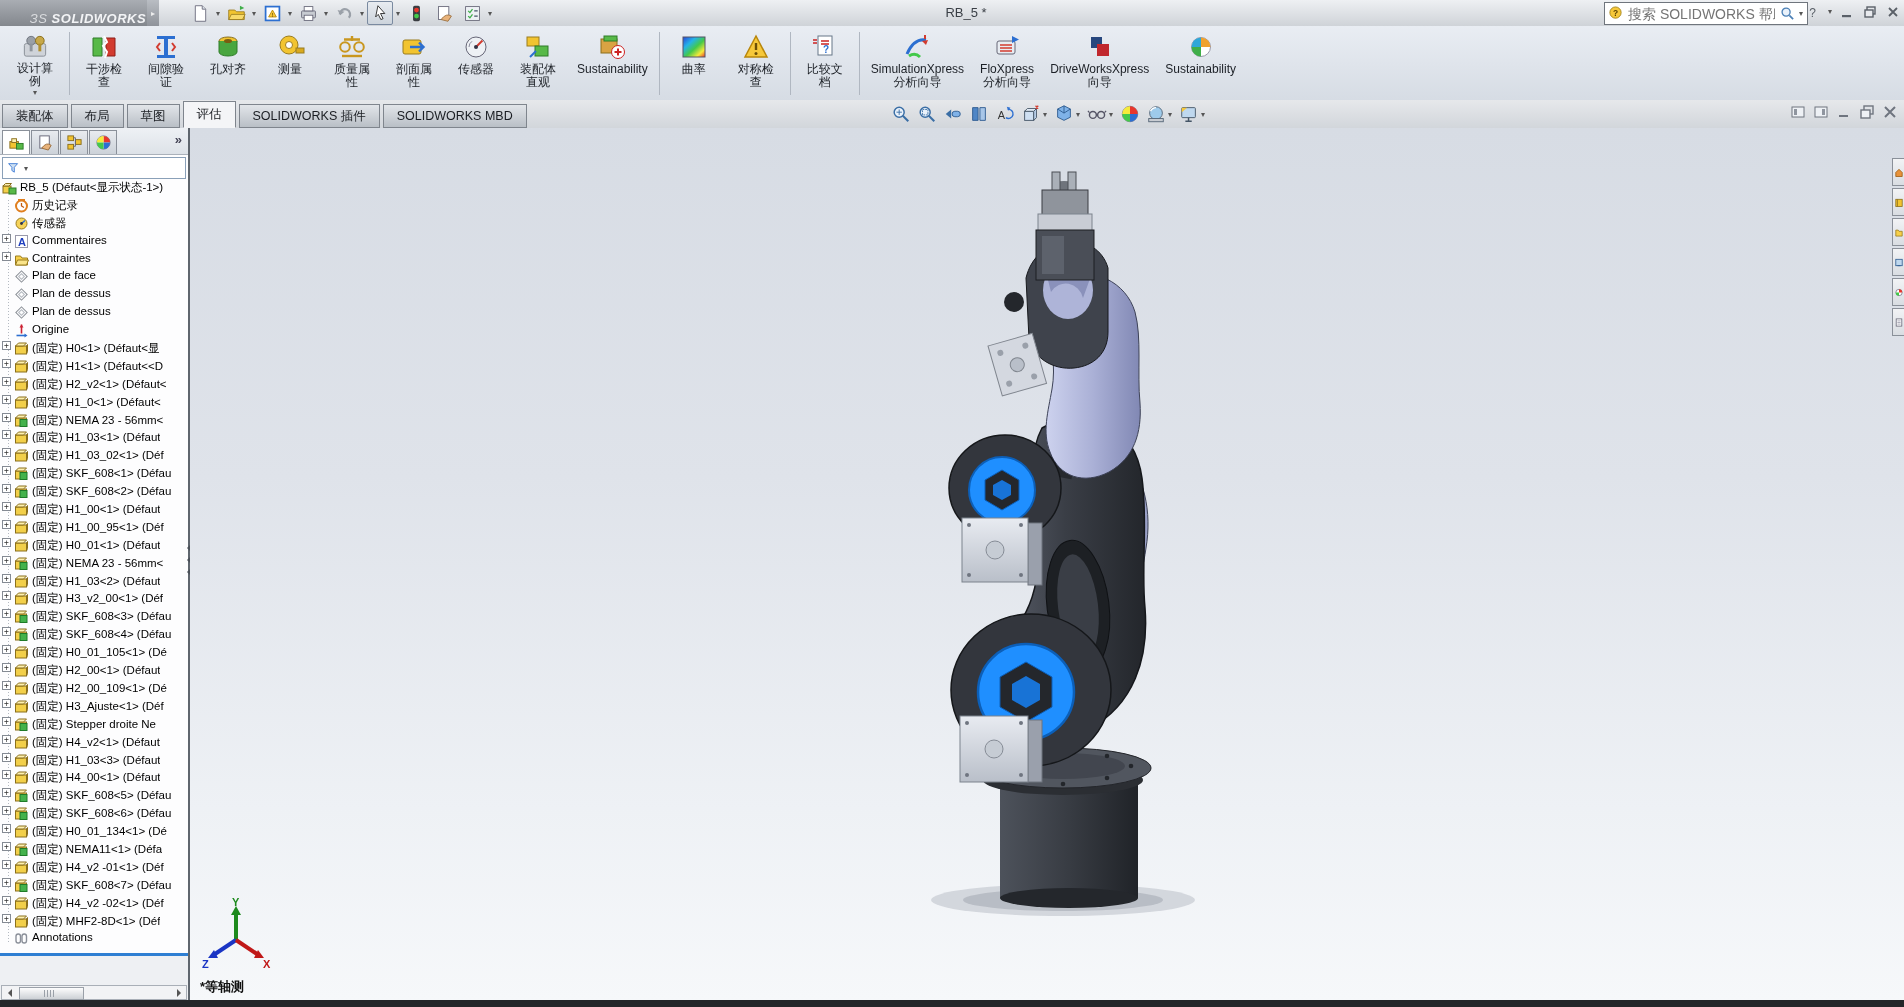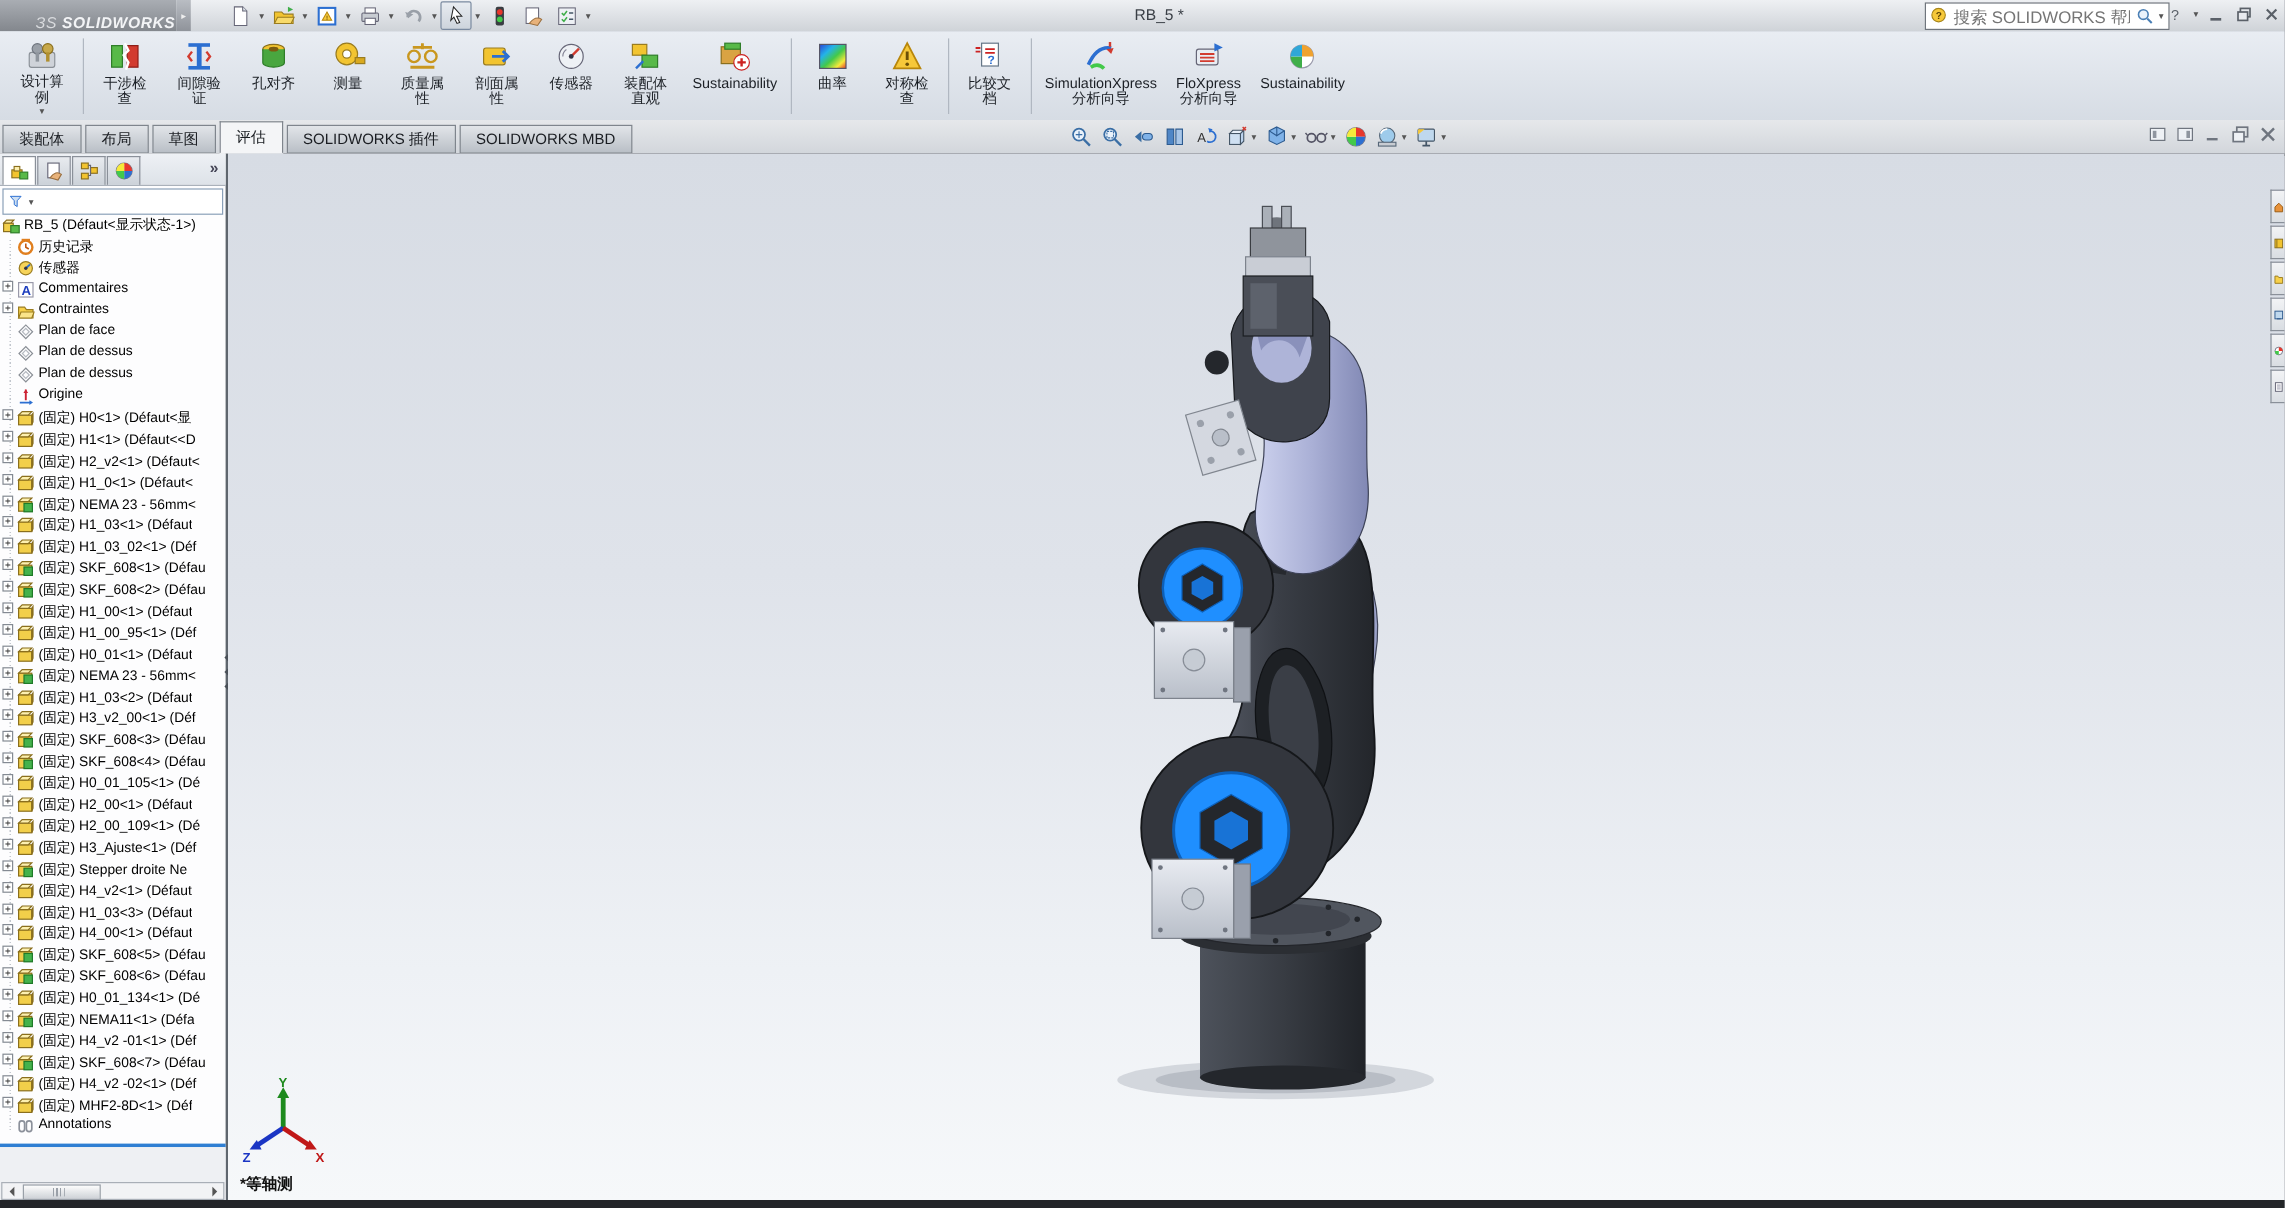--- a/index.html
+++ b/index.html
@@ -394,20 +394,30 @@
             <path d="M8 13 h12 M8 16 h12 M8 19 h12" stroke="#d23b2f" stroke-width="1.5"></path>
             <path d="M20 4 l7 3.5 -7 3.5z" fill="#2c6fd1"></path>
           </svg>
           <div class="rlbl">
             <div>FloXpress</div>
             <div>分析向导</div>
           </div>
         </div>
         <div class="rbtn">
           <svg class="" viewBox="0 0 30 30">
+            <rect x="6" y="5" width="11" height="11" fill="#27477e"></rect>
+            <rect x="12" y="12" width="12" height="12" fill="#c0272d"></rect>
+          </svg>
+          <div class="rlbl">
+            <div>DriveWorksXpress</div>
+            <div>向导</div>
+          </div>
+        </div>
+        <div class="rbtn">
+          <svg class="" viewBox="0 0 30 30">
             <circle cx="15" cy="15" r="9.5" fill="#fff" stroke="#99a"></circle>
             <path d="M15 5.5 a9.5 9.5 0 0 1 9.5 9.5 h-9.5z" fill="#f0a22e"></path>
             <path d="M5.5 15 a9.5 9.5 0 0 0 9.5 9.5 v-9.5z" fill="#3fae49"></path>
             <path d="M5.5 15 a9.5 9.5 0 0 1 9.5 -9.5 v9.5z" fill="#2fa7d8"></path>
           </svg>
           <div class="rlbl">
             <div>Sustainability</div>
           </div>
         </div>
       </div>

